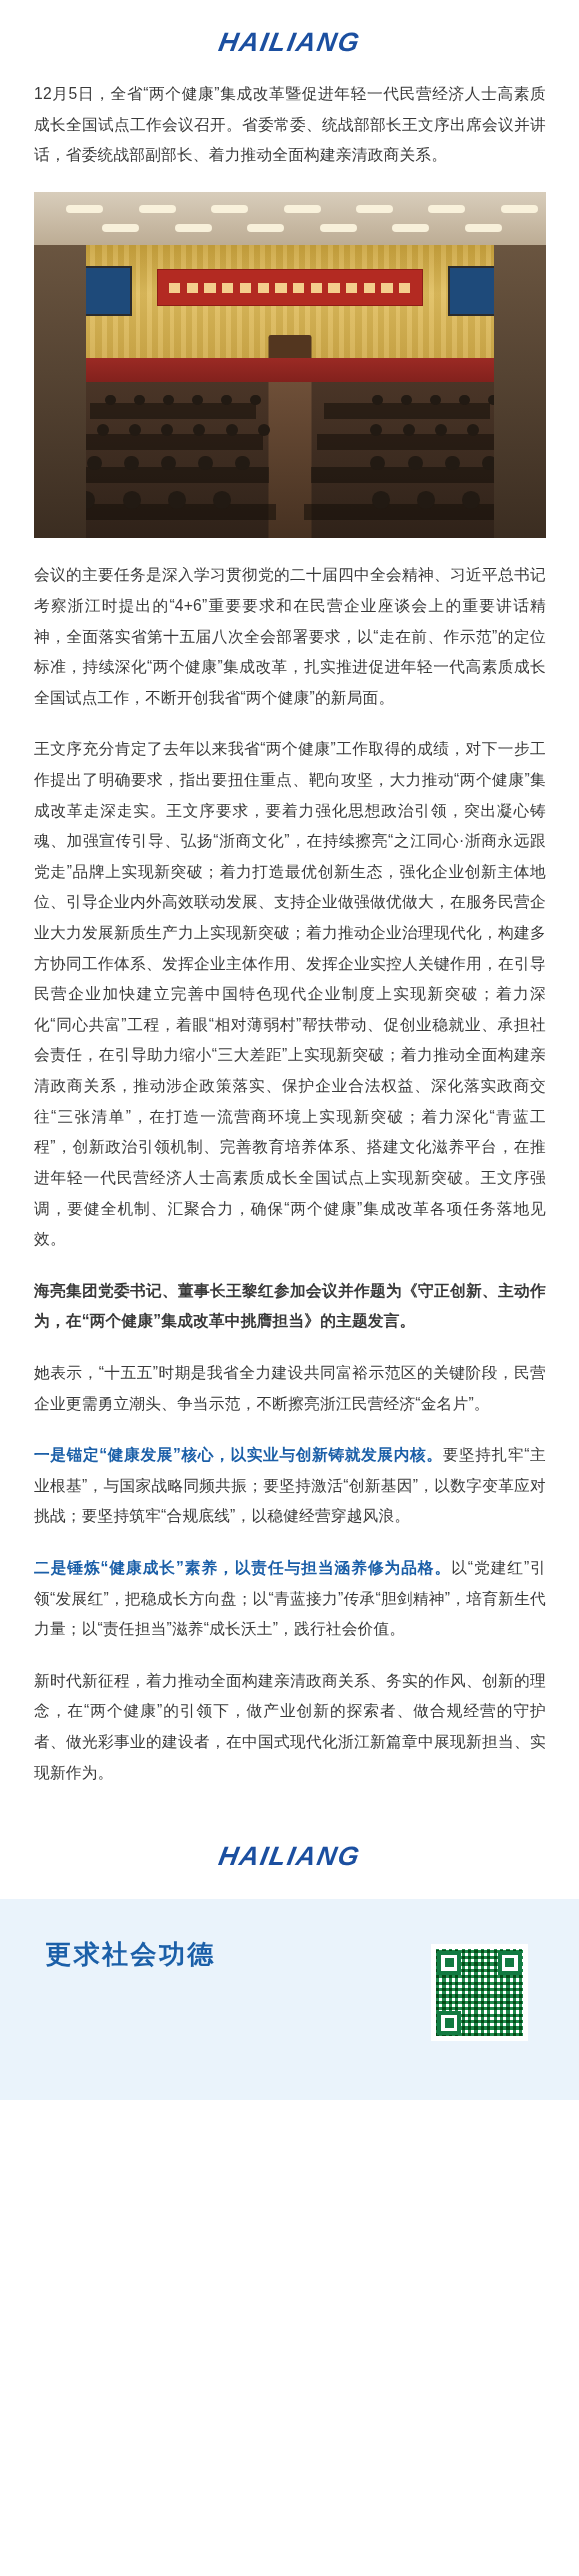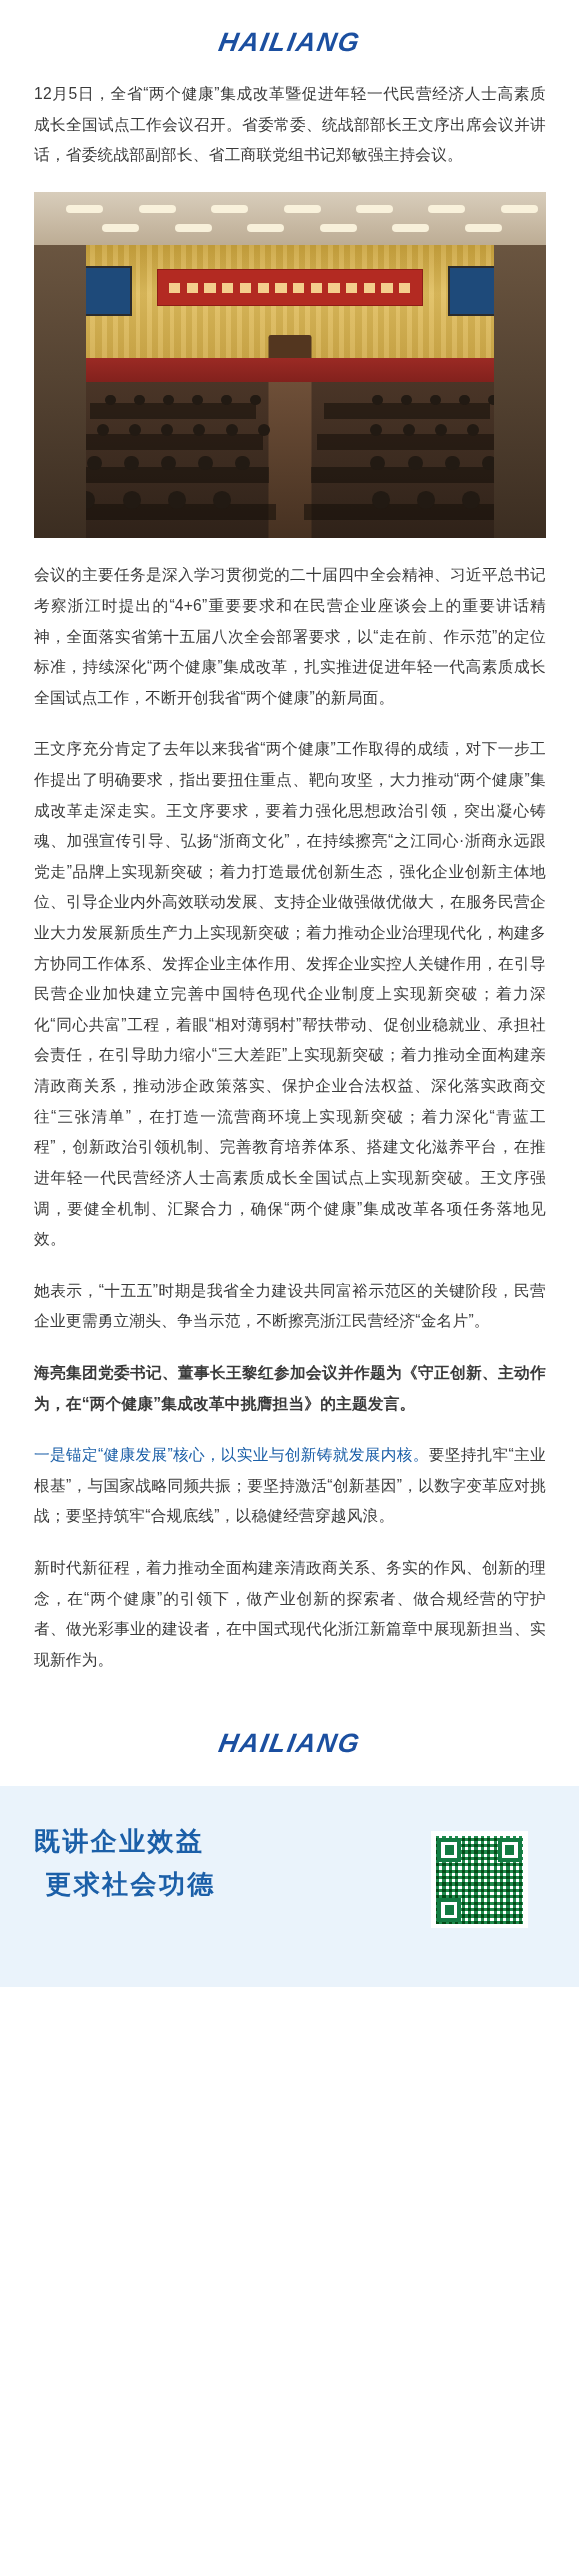--- a/index.html
+++ b/index.html
@@ -50,21 +50,21 @@
     margin: 0 0 21px 0;
     text-align: justify;
     letter-spacing: 0.2px;
   }
   .blue-bold {
     color: #1b5fa8;
     font-weight: bold;
   }
   .blue-strong {
     color: #1b5fa8;
-    font-weight: normal;
+    font-weight: bold;
   }
   
   .photo-wrap {
     margin: 3.2px 0 22.5px 0;
     width: 100%;
   }
   .photo {
     width: 100%;
     height: 346px;
     display: block;
@@ -222,21 +222,21 @@
 <body>
 
 <div class="page">
 
   <div class="logo-header">
     <span class="logo-wordmark"><span class="slant">HAILIANG</span></span>
   </div>
 
   <div class="content">
 
-    <p class="para">12月5日，全省“两个健康”集成改革暨促进年轻一代民营经济人士高素质成长全国试点工作会议召开。省委常委、统战部部长王文序出席会议并讲话，省委统战部副部长、省工商联党组书记郑敏强主持会议。</p>
+    <p class="para">12月5日，全省“两个健康”集成改革暨促进年轻一代民营经济人士高素质成长全国试点工作会议召开。省委常委、统战部部长王文序出席会议并讲话，省委统战部副部长、着力推动全面构建亲清政商关系。</p>
 
     <div class="photo-wrap">
       <div class="photo">
         <div class="ceiling"></div>
         <div class="ceiling-lights">
           <div class="cl" style="left:32px;  top:4.8px;"></div>
           <div class="cl" style="left:105px; top:4.8px;"></div>
           <div class="cl" style="left:177px; top:4.8px;"></div>
           <div class="cl" style="left:250px; top:4.8px;"></div>
           <div class="cl" style="left:322px; top:4.8px;"></div>
@@ -315,40 +315,42 @@
 
         <div class="side-wall-l"></div>
         <div class="side-wall-r"></div>
       </div>
     </div>
 
     <p class="para">会议的主要任务是深入学习贯彻党的二十届四中全会精神、习近平总书记考察浙江时提出的“4+6”重要要求和在民营企业座谈会上的重要讲话精神，全面落实省第十五届八次全会部署要求，以“走在前、作示范”的定位标准，持续深化“两个健康”集成改革，扎实推进促进年轻一代高素质成长全国试点工作，不断开创我省“两个健康”的新局面。</p>
 
     <p class="para">王文序充分肯定了去年以来我省“两个健康”工作取得的成绩，对下一步工作提出了明确要求，指出要扭住重点、靶向攻坚，大力推动“两个健康”集成改革走深走实。王文序要求，要着力强化思想政治引领，突出凝心铸魂、加强宣传引导、弘扬“浙商文化”，在持续擦亮“之江同心·浙商永远跟党走”品牌上实现新突破；着力打造最优创新生态，强化企业创新主体地位、引导企业内外高效联动发展、支持企业做强做优做大，在服务民营企业大力发展新质生产力上实现新突破；着力推动企业治理现代化，构建多方协同工作体系、发挥企业主体作用、发挥企业实控人关键作用，在引导民营企业加快建立完善中国特色现代企业制度上实现新突破；着力深化“同心共富”工程，着眼“相对薄弱村”帮扶带动、促创业稳就业、承担社会责任，在引导助力缩小“三大差距”上实现新突破；着力推动全面构建亲清政商关系，推动涉企政策落实、保护企业合法权益、深化落实政商交往“三张清单”，在打造一流营商环境上实现新突破；着力深化“青蓝工程”，创新政治引领机制、完善教育培养体系、搭建文化滋养平台，在推进年轻一代民营经济人士高素质成长全国试点上实现新突破。王文序强调，要健全机制、汇聚合力，确保“两个健康”集成改革各项任务落地见效。</p>
 
+    <p class="para blue-bold">海亮集团党委书记、董事长王黎红参加会议并作题为《守正创新、主动作为，在“两个健康”集成改革中挑膺担当》的主题发言。</p>
+
     <p class="para">她表示，“十五五”时期是我省全力建设共同富裕示范区的关键阶段，民营企业更需勇立潮头、争当示范，不断擦亮浙江民营经济“金名片”。</p>
-
-    <p class="para blue-bold">海亮集团党委书记、董事长王黎红参加会议并作题为《守正创新、主动作为，在“两个健康”集成改革中挑膺担当》的主题发言。</p>
 
     <p class="para">
       <span class="blue-strong">一是锚定“健康发展”核心，以实业与创新铸就发展内核。</span><span>要坚持扎牢“主业根基”，与国家战略同频共振；要坚持激活“创新基因”，以数字变革应对挑战；要坚持筑牢“合规底线”，以稳健经营穿越风浪。</span>
     </p>
 
+    <p class="para">
+      <span class="blue-strong">二是锤炼“健康成长”素养，以责任与担当涵养修为品格。</span><span>以“党建红”引领“发展红”，把稳成长方向盘；以“青蓝接力”传承“胆剑精神”，培育新生代力量；以“责任担当”滋养“成长沃土”，践行社会价值。</span>
+    </p>
 
     <p class="para">新时代新征程，着力推动全面构建亲清政商关系、务实的作风、创新的理念，在“两个健康”的引领下，做产业创新的探索者、做合规经营的守护者、做光彩事业的建设者，在中国式现代化浙江新篇章中展现新担当、实现新作为。</p>
 
   </div>
 
   <div class="footer-logo">
     <span class="logo-wordmark"><span class="slant">HAILIANG</span></span>
   </div>
 
   <div class="footer-band">
     <div class="slogan">
-      <div>既讲企业效益</div>
       <div class="line2">更求社会功德</div>
     </div>
     <div class="qr">
       <div class="qr-inner">
         <div class="eye tl"></div>
         <div class="eye tr"></div>
         <div class="eye bl"></div>
       </div>
     </div>
   </div>

